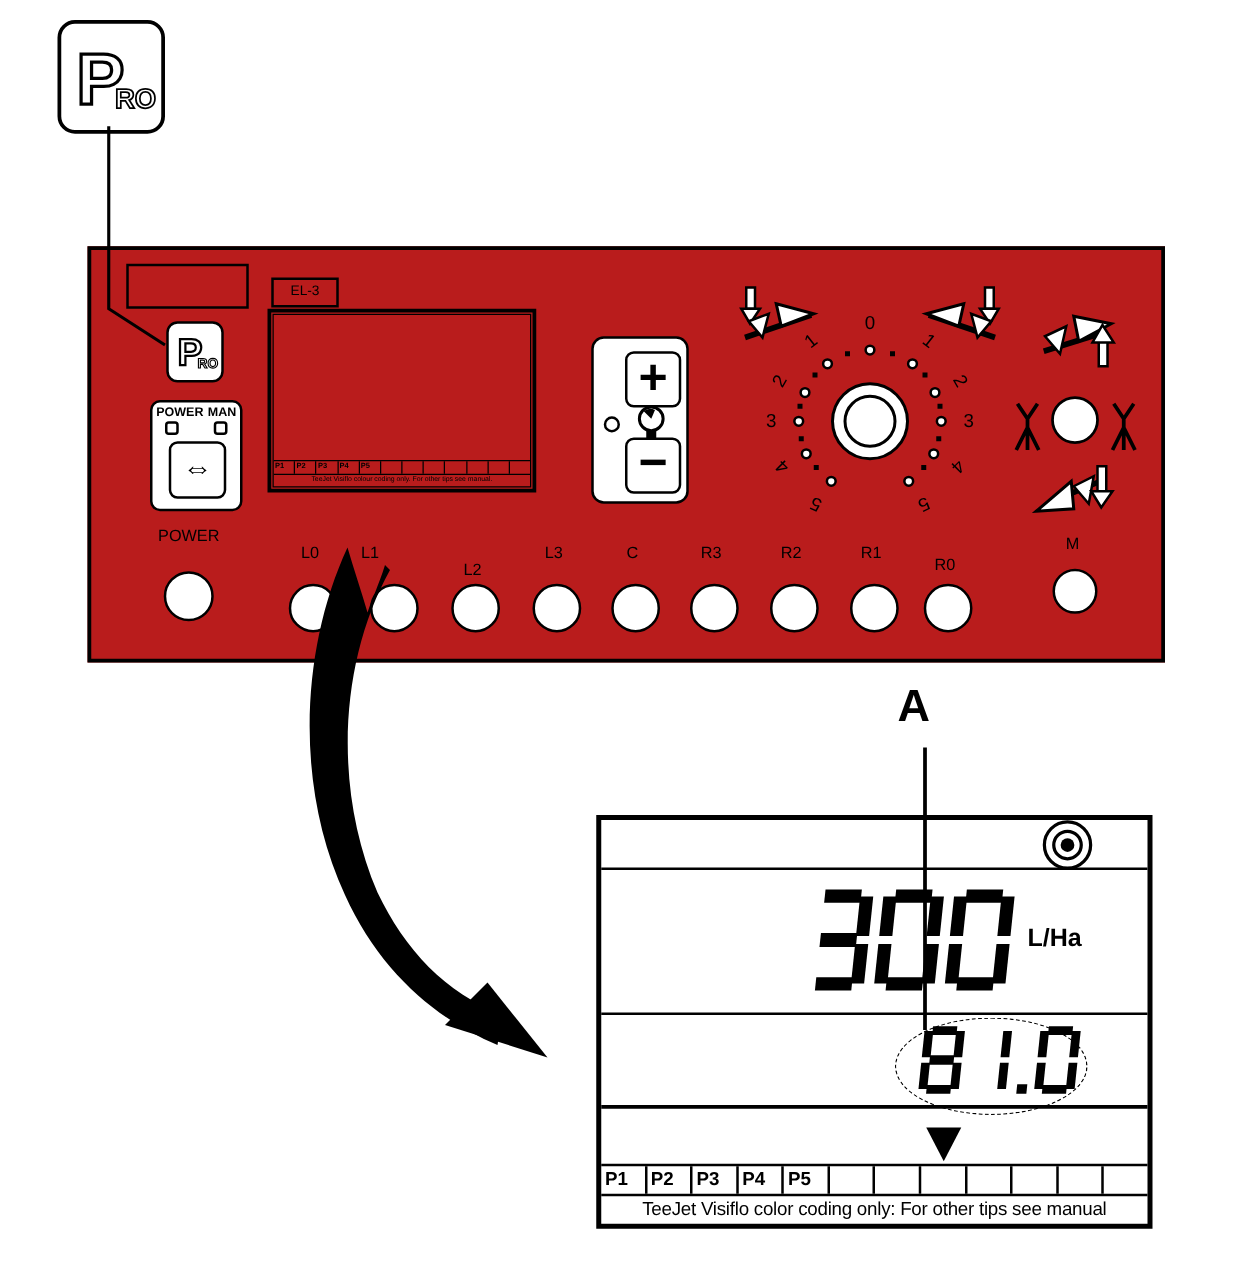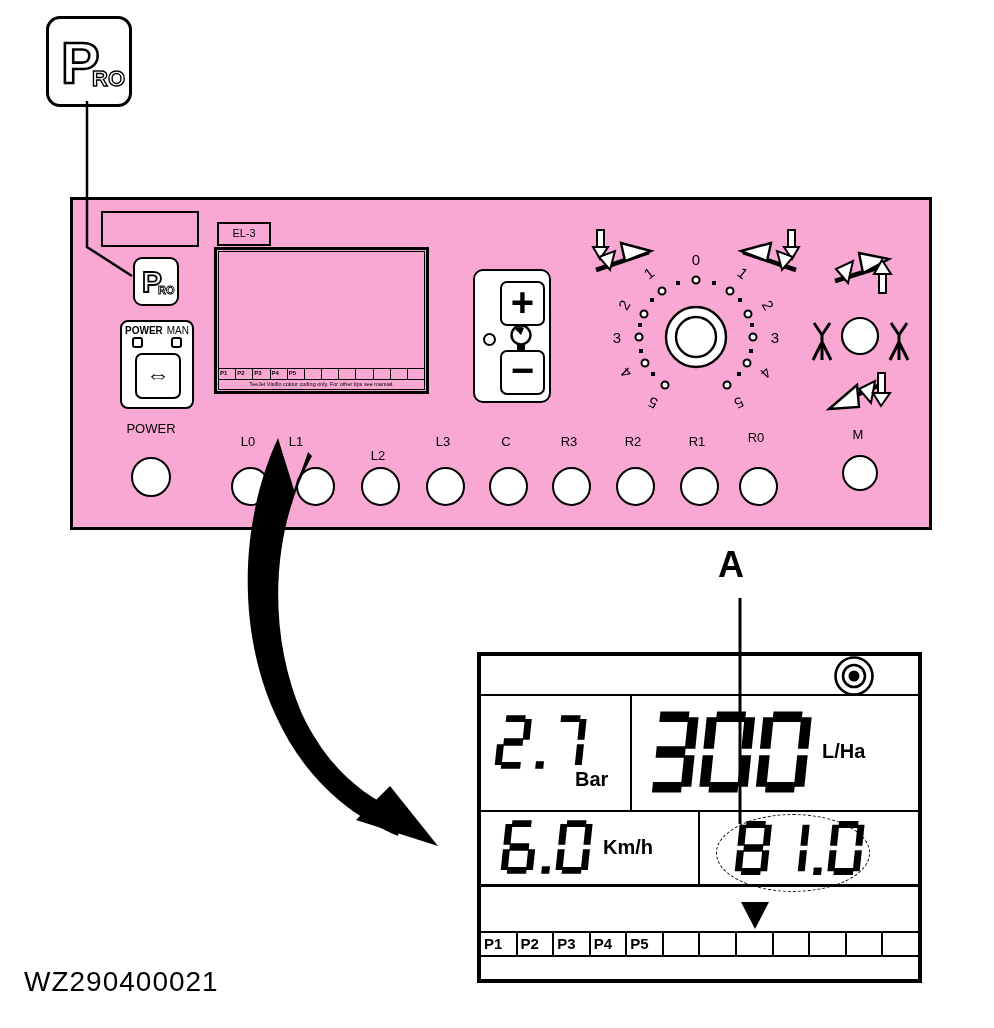--- a/index.html
+++ b/index.html
@@ -1,19 +1,19 @@
 <!DOCTYPE html>
 <html><head>
 <meta charset="utf-8">
 <style>
   html,body{margin:0;padding:0;background:#fff}
   #root{position:relative;width:994px;height:1028px;background:#fff;
         font-family:"Liberation Sans",sans-serif;color:#000;overflow:hidden}
   .abs{position:absolute}
-  .bordered{border:3px solid #000;background:#f9a8d4}
+  .bordered{border:3px solid #000;background:#b91c1c}
   svg{display:block}
   .btn-circle{border:2.5px solid #000;border-radius:50%;background:#fff}
   .btn-label{font-size:13px;text-align:center;white-space:nowrap}
   .dialnum{position:absolute;font-size:15px;transform:translate(-50%,-50%)}
   .seg{display:inline-block;line-height:0;color:transparent}
   .zcell{box-sizing:border-box;border-right:2px solid #000;font-weight:bold;
          font-size:15px;padding:2px 0 0 3px}
   .mcell{box-sizing:border-box;border-right:1px solid #000;font-weight:bold;
          font-size:6px;line-height:9px;padding-left:1px}
   .unit{position:absolute;font-weight:bold;font-size:20px;white-space:nowrap}
@@ -61,21 +61,21 @@
 
     <div class="abs" style="left:60px;top:57px;width:42px;height:45px;border:2.5px solid #000;border-radius:9px;background:#fff">
       <svg width="42" height="45" viewBox="0 0 42 45">
         <text x="7" y="33" font-family="Liberation Sans,sans-serif" font-weight="bold" font-size="30" fill="#fff" stroke="#000" stroke-width="1.8">P</text>
         <text x="23" y="35" font-family="Liberation Sans,sans-serif" font-weight="bold" font-size="11" fill="#fff" stroke="#000" stroke-width="0.9">RO</text>
       </svg>
     </div>
 
     <div class="abs" style="left:47px;top:120px;width:70px;height:85px;border:2.5px solid #000;border-radius:8px;background:#fff">
       <span class="abs" style="left:3px;top:3px;font-size:10px;font-weight:bold">POWER</span>
-      <span class="abs" style="right:3px;top:3px;font-size:10px;font-weight:normal">MAN</span>
+      <span class="abs" style="right:3px;top:3px;font-size:10px;font-weight:bold">MAN</span>
       <span class="abs" style="left:10px;top:15px;width:7px;height:7px;border:2px solid #000;border-radius:3px"></span>
       <span class="abs" style="right:10px;top:15px;width:7px;height:7px;border:2px solid #000;border-radius:3px"></span>
       <div class="abs" style="left:13px;top:31px;width:42px;height:42px;border:2.5px solid #000;border-radius:7px;
                   text-align:center;font-size:24px;font-weight:bold;line-height:40px;background:#fff">
         <span>⇔</span>
       </div>
     </div>
 
     <div class="abs" style="left:400px;top:69px;width:74px;height:130px;border:2.5px solid #000;border-radius:10px;background:#fff">
       <div class="abs" style="left:25px;top:10px;width:41px;height:41px;border:2.5px solid #000;border-radius:7px;
@@ -188,57 +188,39 @@
     <span class="abs btn-label" style="left:355px;top:234px;width:30px">L3</span>
     <div class="abs btn-circle" style="left:353px;top:267px;width:35px;height:35px"></div>
     <span class="abs btn-label" style="left:418px;top:234px;width:30px">C</span>
     <div class="abs btn-circle" style="left:416px;top:267px;width:35px;height:35px"></div>
     <span class="abs btn-label" style="left:481px;top:234px;width:30px">R3</span>
     <div class="abs btn-circle" style="left:479px;top:267px;width:35px;height:35px"></div>
     <span class="abs btn-label" style="left:545px;top:234px;width:30px">R2</span>
     <div class="abs btn-circle" style="left:543px;top:267px;width:35px;height:35px"></div>
     <span class="abs btn-label" style="left:609px;top:234px;width:30px">R1</span>
     <div class="abs btn-circle" style="left:607px;top:267px;width:35px;height:35px"></div>
-    <span class="abs btn-label" style="left:668px;top:230px;width:30px">R0</span>
+    <span class="abs btn-label" style="left:668px;top:244px;width:30px">R0</span>
     <div class="abs btn-circle" style="left:666px;top:267px;width:35px;height:35px"></div>
     <span class="abs btn-label" style="left:770px;top:227px;width:30px">M</span>
     <div class="abs btn-circle" style="left:769px;top:255px;width:32px;height:32px"></div>
   </div>
 
   <span class="abs" style="left:718px;top:544px;font-size:36px;font-weight:bold">A</span>
 
   <div class="abs" style="left:477px;top:652px;width:437px;height:323px;border:4px solid #000;background:#fff">
 
     <div class="abs" style="left:0;top:0;width:437px;height:38px;border-bottom:2px solid #000">
       <svg class="abs" style="left:352px;top:-1px" width="42" height="42" viewBox="0 0 42 42">
         <circle cx="21" cy="21" r="18.5" fill="#fff" stroke="#000" stroke-width="2.6"></circle>
         <circle cx="21" cy="21" r="11" fill="#fff" stroke="#000" stroke-width="2.6"></circle>
         <circle cx="21" cy="21" r="5.5" fill="#000"></circle>
       </svg>
     </div>
 
     <div class="abs" style="left:0;top:40px;width:437px;height:114px;border-bottom:2px solid #000">
-      <div class="abs" style="left:0;top:0;width:149px;height:114px;border-right:2px solid #000">
-        <span class="abs seg" style="left:12px;top:18px">
-            <svg width="101" height="56" viewBox="0 -2 188 104">
-              <g fill="#000" transform="translate(11,0) skewX(-6)">
-                <rect x="14" y="0" width="36" height="13"></rect>
-                <rect x="49" y="7" width="13" height="39"></rect>
-                <rect x="14" y="87" width="36" height="13"></rect>
-                <rect x="2" y="54" width="13" height="39"></rect>
-                <rect x="14" y="43" width="36" height="14"></rect>
-                <rect x="78" y="86" width="15" height="14"></rect>
-                <rect x="116" y="0" width="36" height="13"></rect>
-                <rect x="151" y="7" width="13" height="39"></rect>
-                <rect x="151" y="54" width="13" height="39"></rect>
-              </g>
-            </svg>
-          </span>
-        <span class="unit" style="left:94px;top:72px">Bar</span>
-      </div>
       <div class="abs" style="left:151px;top:0;width:286px;height:114px">
         <span class="abs seg" style="left:8px;top:14px">
             <svg width="183" height="84" viewBox="0 -2 226 104">
               <g fill="#000" transform="translate(11,0) skewX(-6)">
                 <rect x="14" y="0" width="36" height="13"></rect>
                 <rect x="49" y="7" width="13" height="39"></rect>
                 <rect x="49" y="54" width="13" height="39"></rect>
                 <rect x="14" y="87" width="36" height="13"></rect>
                 <rect x="14" y="43" width="36" height="14"></rect>
                 <rect x="84" y="0" width="36" height="13"></rect>
@@ -254,42 +236,20 @@
                 <rect x="142" y="54" width="13" height="39"></rect>
                 <rect x="142" y="7" width="13" height="39"></rect>
               </g>
             </svg>
           </span>
         <span class="unit" style="left:190px;top:44px">L/Ha</span>
       </div>
     </div>
 
     <div class="abs" style="left:0;top:156px;width:437px;height:72px;border-bottom:3px solid #000">
-      <div class="abs" style="left:0;top:0;width:217px;height:72px;border-right:2px solid #000">
-        <span class="abs seg" style="left:18px;top:7px">
-            <svg width="101" height="56" viewBox="0 -2 188 104">
-              <g fill="#000" transform="translate(11,0) skewX(-6)">
-                <rect x="14" y="0" width="36" height="13"></rect>
-                <rect x="49" y="54" width="13" height="39"></rect>
-                <rect x="14" y="87" width="36" height="13"></rect>
-                <rect x="2" y="54" width="13" height="39"></rect>
-                <rect x="2" y="7" width="13" height="39"></rect>
-                <rect x="14" y="43" width="36" height="14"></rect>
-                <rect x="78" y="86" width="15" height="14"></rect>
-                <rect x="116" y="0" width="36" height="13"></rect>
-                <rect x="151" y="7" width="13" height="39"></rect>
-                <rect x="151" y="54" width="13" height="39"></rect>
-                <rect x="116" y="87" width="36" height="13"></rect>
-                <rect x="104" y="54" width="13" height="39"></rect>
-                <rect x="104" y="7" width="13" height="39"></rect>
-              </g>
-            </svg>
-          </span>
-        <span class="unit" style="left:122px;top:24px">Km/h</span>
-      </div>
       <div class="abs" style="left:219px;top:0;width:218px;height:72px;overflow:visible">
         <div class="abs" style="left:16px;top:2px;width:152px;height:76px;border:1.5px dashed #000;border-radius:50%"></div>
         <span class="abs seg" style="left:33px;top:8px">
             <svg width="139" height="56" viewBox="0 -2 258 104">
               <g fill="#000" transform="translate(11,0) skewX(-6)">
                 <rect x="14" y="0" width="36" height="13"></rect>
                 <rect x="49" y="7" width="13" height="39"></rect>
                 <rect x="49" y="54" width="13" height="39"></rect>
                 <rect x="14" y="87" width="36" height="13"></rect>
                 <rect x="2" y="54" width="13" height="39"></rect>
@@ -323,23 +283,24 @@
       <div class="zcell" style="flex:1">P5</div>
       <div class="zcell" style="flex:1"></div>
       <div class="zcell" style="flex:1"></div>
       <div class="zcell" style="flex:1"></div>
       <div class="zcell" style="flex:1"></div>
       <div class="zcell" style="flex:1"></div>
       <div class="zcell" style="flex:1"></div>
       <div class="zcell" style="flex:1;border-right:none"></div>
     </div>
 
+    <div class="abs" style="left:0;top:301px;width:437px;height:22px;font-size:15px;line-height:21px;
+                text-align:center;letter-spacing:-0.2px;white-space:nowrap">TeeJet Visiflo color coding only: For other tips see manual</div>
   </div>
 
-  <span class="abs" style="left:24px;top:966px;font-size:28px;letter-spacing:1px">WZ290400021</span>
 
   <svg class="abs" style="left:0;top:0;pointer-events:none;z-index:10" width="994" height="1028" viewBox="0 0 994 1028">
     <path d="M87,101 L87,247 L132,276" fill="none" stroke="#000" stroke-width="2.5"></path>
     <line x1="740" y1="598" x2="740" y2="824" stroke="#000" stroke-width="3"></line>
     <g fill="#000">
       <path d="M278,438 C240,520 236,630 276,716 C304,778 350,816 398,836
                L402,812 C356,794 324,760 302,714 C266,630 272,528 312,456
                L308,452 C303,468 298,478 294,490 C289,473 283,455 278,438 Z"></path>
       <polygon points="390,786 438,846 356,820"></polygon>
     </g>

